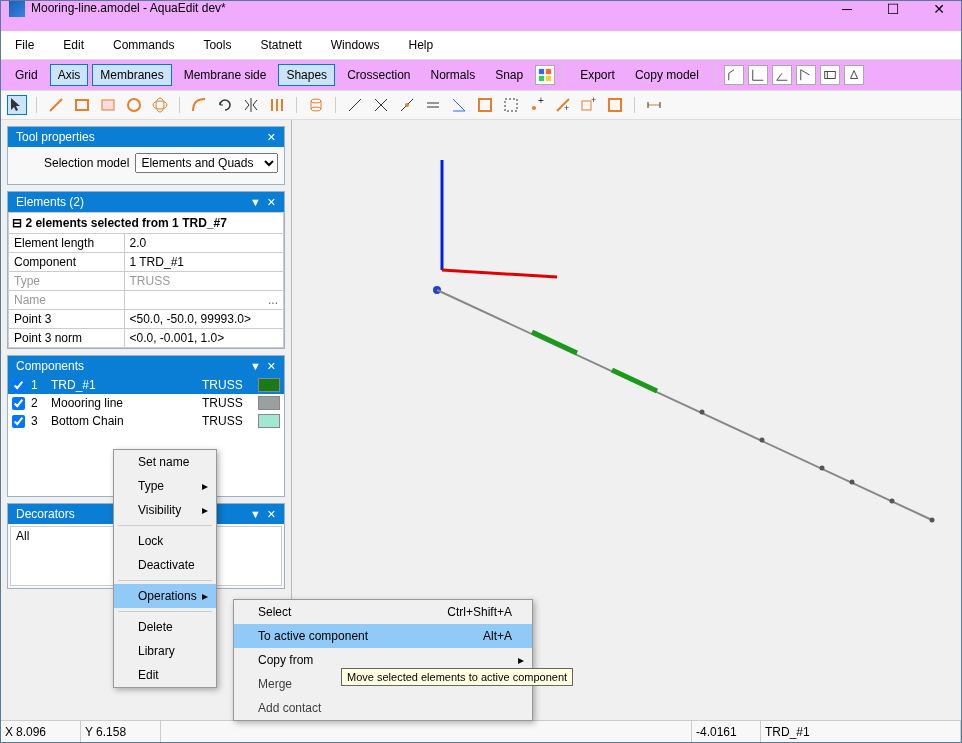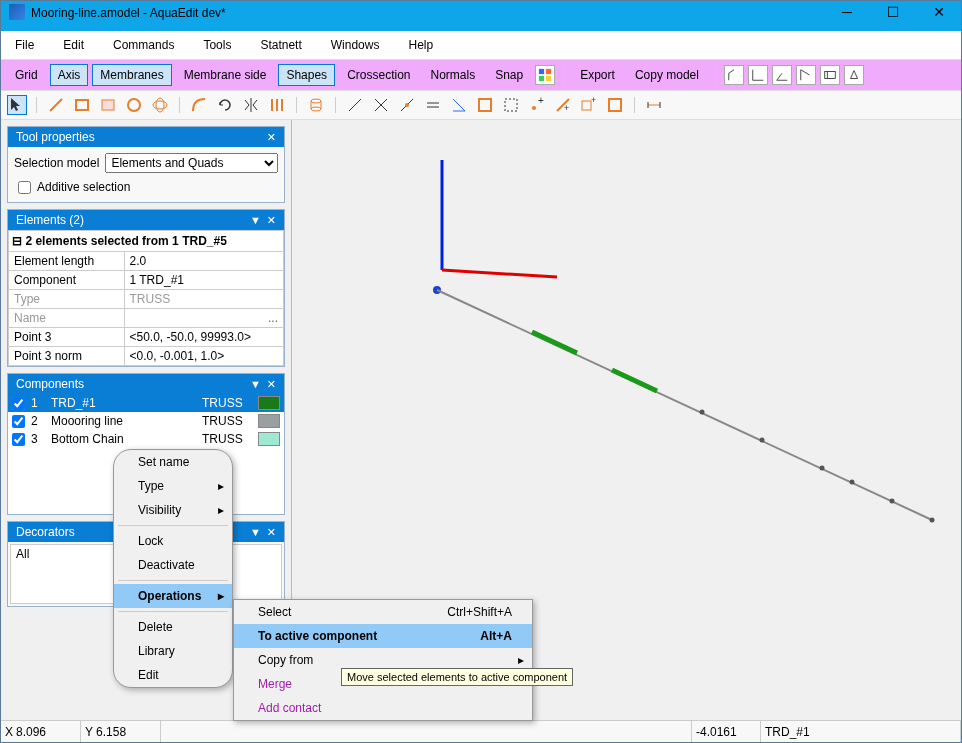--- a/index.html
+++ b/index.html
@@ -1,18 +1,18 @@
 <!DOCTYPE html>
 <html><head>
 <meta charset="utf-8">
 <style>
 * { box-sizing: border-box; margin: 0; padding: 0; }
 body { font-family: "Segoe UI", Tahoma, sans-serif; font-size: 12px; background: #fff; width: 962px; height: 743px; overflow: hidden; border: 1px solid #5a7a9a; position: relative; }
 
-.titlebar { display: flex; align-items: flex-end; height: 30px; padding: 11px 8px; background: #0ea5e9; }
+.titlebar { display: flex; align-items: flex-start; height: 30px; padding: 0 8px; background: #f0abfc; }
 .titlebar .app-icon { width: 16px; height: 16px; background: linear-gradient(135deg,#1a5fb4,#3584e4); margin-right: 6px; }
 .titlebar .title { flex: 1; font-size: 12px; }
 .titlebar .win-btns { display: flex; gap: 18px; }
 .titlebar .win-btn { width: 28px; text-align: center; font-size: 14px; cursor: pointer; }
 
 .menubar { display: flex; padding: 4px 6px; gap: 13px; background: #fff; }
 .menubar span { padding: 3px 8px; cursor: pointer; }
 
 .toolbar1 { display: flex; align-items: center; padding: 4px 6px; gap: 4px; border-top: 1px solid #ddd; border-bottom: 1px solid #ddd; background: #f0abfc; flex-wrap: wrap; }
 .tb-btn { padding: 3px 7px; border: 1px solid transparent; cursor: pointer; font-size: 12px; }
@@ -30,21 +30,21 @@
 .left-panel { width: 290px; background: #f0f0f0; display: flex; flex-direction: column; gap: 6px; padding: 6px; }
 .canvas { flex: 1; background: #f0f0f0; position: relative; border-left: 1px solid #bbb; }
 
 .panel { background: #be185d; border: 1px solid #99b2c9; display: flex; flex-direction: column; }
 .panel-header { background: #0a7dd4; color: #fff; padding: 3px 8px; display: flex; align-items: center; font-size: 12px; }
 .panel-header .ph-title { flex: 1; }
 .panel-header .ph-btn { color: #fff; margin-left: 6px; cursor: pointer; font-size: 11px; }
 .panel-body { padding: 6px; background: #f8f8f8; }
 
 .prop-row { display: flex; align-items: center; margin-bottom: 5px; }
-.prop-row label { font-size: 12px; }
+.prop-row label { font-size: 12px; margin-left: 30px; }
 .prop-row select { flex: 1; margin-left: 6px; font-size: 12px; padding: 1px; }
 .checkbox-row { display: flex; align-items: center; gap: 6px; padding: 2px 4px; }
 
 .grid-table { width: 100%; border-collapse: collapse; font-size: 12px; background: #fff; }
 .grid-table td { border: 1px solid #ccc; padding: 2px 5px; }
 .grid-table td.label { width: 42%; }
 .grid-table td.val { width: 58%; }
 .grid-table td.disabled { color: #999; }
 .tree-title { font-weight: bold; padding: 3px; background: #fff; border: 1px solid #ccc; border-bottom: none; }
 
@@ -59,22 +59,22 @@
 .dec-body .all { padding: 2px 5px; }
 
 .statusbar { position: absolute; bottom: 0; left: 0; right: 0; height: 22px; display: flex; align-items: center; border-top: 1px solid #ccc; font-size: 12px; background: #f8f8f8; }
 .statusbar .cell { display: flex; align-items: center; padding: 0 4px; border-right: 1px solid #ccc; height: 100%; }
 .statusbar .cell span.lab { margin-right: 3px; }
 .statusbar .cell .val { min-width: 60px; }
 
 
 .ctx-menu { position: absolute; background: #f0f0f0; border: 1px solid #999; box-shadow: 2px 2px 6px rgba(0,0,0,0.3); font-size: 12px; z-index: 100; }
 .ctx-item { padding: 5px 24px 5px 24px; cursor: pointer; position: relative; }
-.ctx-item:hover, .ctx-item.highlight { background: #91c9f7; font-weight: bold; }
-.ctx-item.disabled { color: #a21caf; }
+.ctx-item:hover, .ctx-item.highlight { background: #91c9f7; }
+.ctx-item.disabled { color: #404040; }
 .ctx-item .arrow { position: absolute; right: 8px; top: 5px; }
 .ctx-sep { height: 1px; background: #ccc; margin: 3px 4px; }
 .ctx-item .shortcut { position: absolute; right: 20px; top: 5px; }
 .tooltip { position: absolute; background: #ffffe1; border: 1px solid #666; padding: 2px 5px; font-size: 11px; z-index: 200; }
 
 .axis-svg { position: absolute; }
 </style>
 </head>
 <body>
 
@@ -299,35 +299,31 @@
         <span class="ph-title">Tool properties</span>
         <span class="ph-btn">✕</span>
       </div>
       <div class="panel-body">
         <div class="prop-row">
           <label>Selection model</label>
           <select>
             <option>Elements and Quads</option>
           </select>
         </div>
-        <div class="checkbox-row">
-          <input type="checkbox" style="">
-          <label>Additive selection</label>
-        </div>
       </div>
     </div>
 
     <div class="panel">
       <div class="panel-header">
         <span class="ph-title">Elements (2)</span>
         <span class="ph-btn">▼</span>
         <span class="ph-btn">✕</span>
       </div>
       <div class="panel-body" style="padding:0">
-        <div class="tree-title">⊟ <span>2 elements selected from 1 TRD_#5</span></div>
+        <div class="tree-title">⊟ <span>2 elements selected from 1 TRD_#7</span></div>
         <table class="grid-table">
           <tbody>
               <tr>
                 <td class="label">Element length</td>
                 <td class="val">2.0</td>
               </tr>
           <tr>
                 <td class="label">Component</td>
                 <td class="val">1 TRD_#1</td>
               </tr>
@@ -413,21 +409,21 @@
       <circle cx="410" cy="292" r="2.5" fill="#555"></circle>
       <circle cx="470" cy="320" r="2.5" fill="#555"></circle>
       <circle cx="530" cy="348" r="2.5" fill="#555"></circle>
       <circle cx="560" cy="362" r="2.5" fill="#555"></circle>
       <circle cx="600" cy="381" r="2.5" fill="#555"></circle>
       <circle cx="640" cy="400" r="2.5" fill="#555"></circle>
     </svg>
   </div>
 </div>
 
-<div class="ctx-menu" style="left:112px; top:448px; width:120px;border-radius:18px;">
+<div class="ctx-menu" style="left:112px; top:448px; width:104px;">
   <div class="ctx-item">Set name</div>
   <div class="ctx-item"><span>Type</span><span class="arrow">▸</span></div>
   <div class="ctx-item"><span>Visibility</span><span class="arrow">▸</span></div>
   <div class="ctx-sep"></div>
   <div class="ctx-item">Lock</div>
   <div class="ctx-item">Deactivate</div>
   <div class="ctx-sep"></div>
   <div class="ctx-item highlight"><span>Operations</span><span class="arrow">▸</span></div>
   <div class="ctx-sep"></div>
   <div class="ctx-item">Delete</div>

